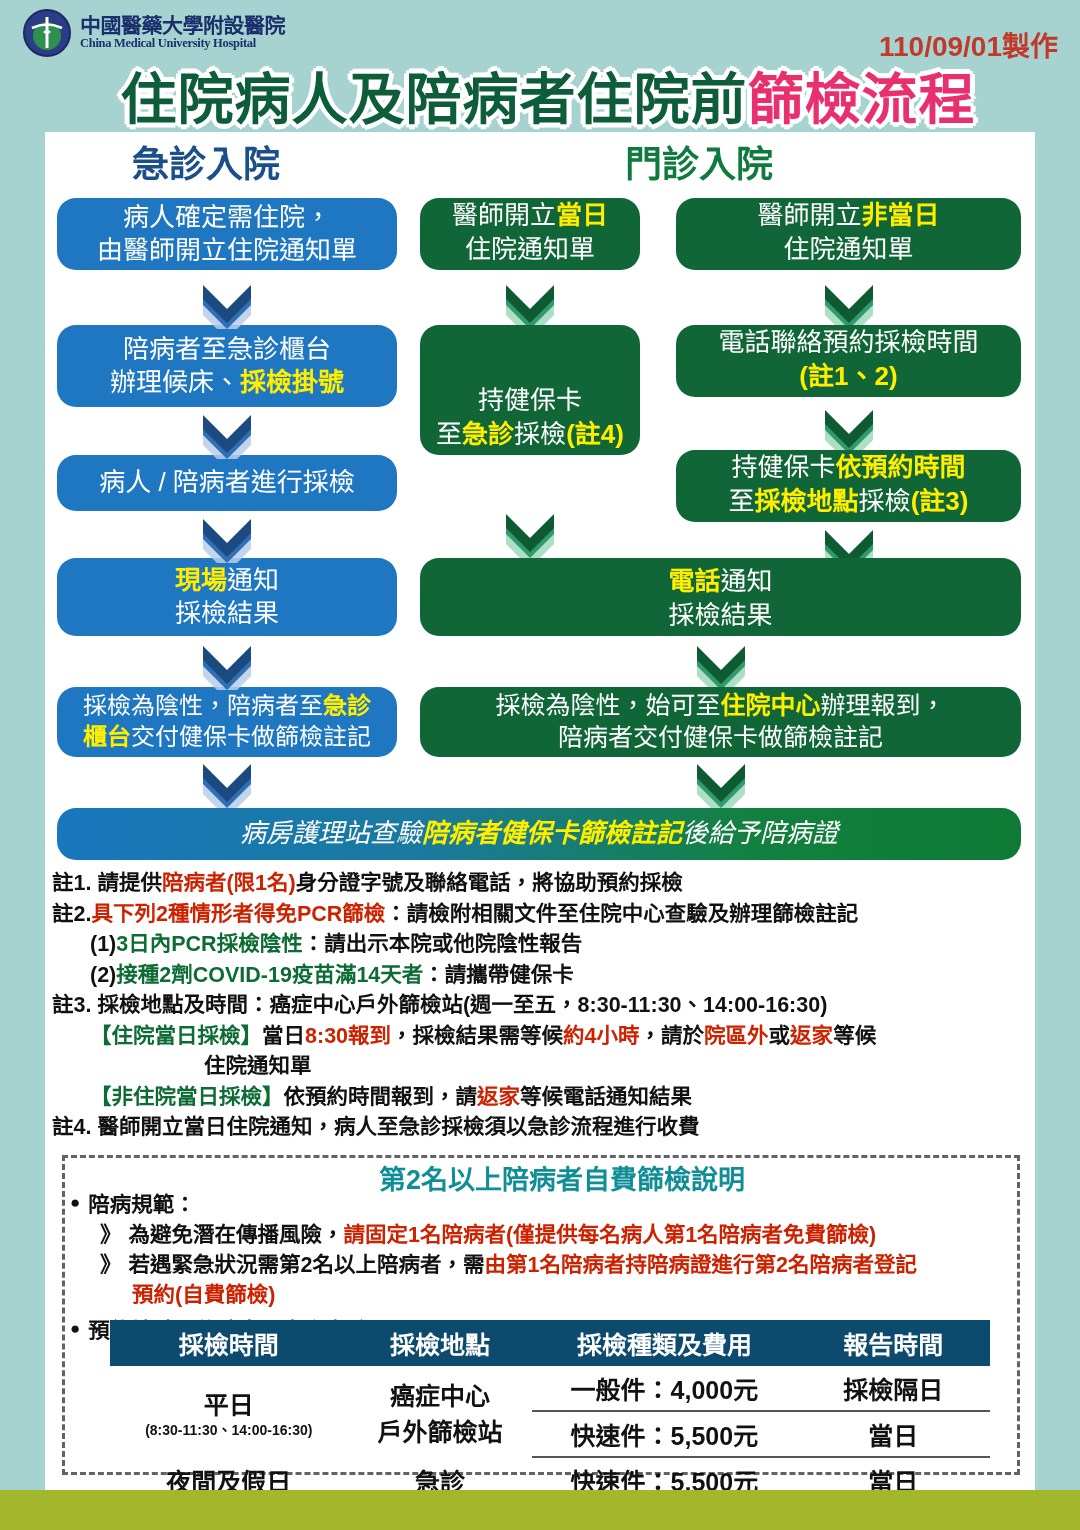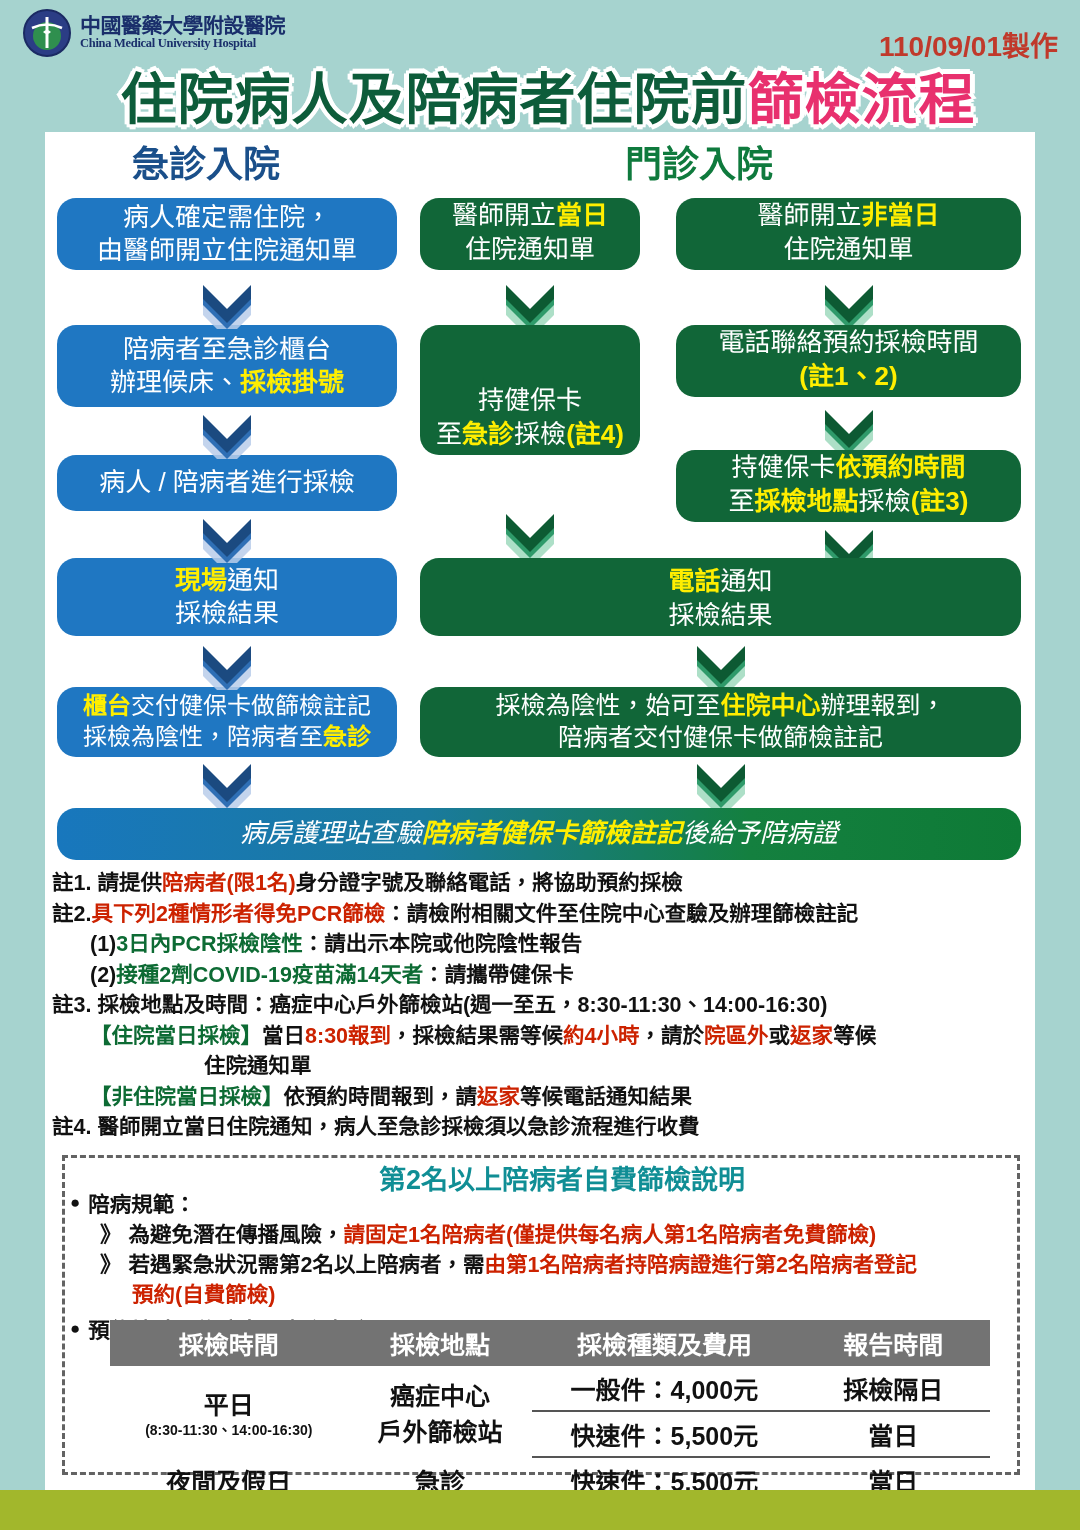--- a/index.html
+++ b/index.html
@@ -105,21 +105,21 @@
   .rules { position: absolute; left: 70px; top: 1190px; width: 960px; font-size: 21.5px; font-weight: bold; color: #111; line-height: 1.4; }
   .rules .bullet { display: flex; gap: 8px; }
   .rules .dot { font-size: 17px; line-height: 1.55; }
   .rules .sub { padding-left: 30px; display: flex; gap: 7px; }
   .rules .chev { color: #111; font-weight: bold; }
   .rules .cont { padding-left: 62px; }
 
   
   .tbl { position: absolute; left: 110px; top: 1320px; width: 880px; border-collapse: collapse; }
   .tbl th {
-    background: #737373; color: #fff; font-size: 25px; font-weight: bold;
+    background: #0c4a6e; color: #fff; font-size: 25px; font-weight: bold;
     padding: 5px 0; text-align: center;
   }
   .tbl td { text-align: center; font-size: 25px; color: #111; font-weight: bold; padding: 4px 0; }
   .tbl .small { font-size: 14px; font-weight: bold; display:block; margin-top:-2px; }
   .rowline td { border-bottom: 2px solid #555; }
   .tbl .c3, .tbl .c4 { border-bottom: 2px solid #555; }
 </style>
 </head>
 <body>
 
@@ -172,22 +172,22 @@
         </div>
       </div>
       <div class="fbox blue" style="left: 57px; top: 558px; width: 340px; height: 78px; font-size: 26px;">
         <div>
           <div><span class="y">現場</span><span>通知</span></div>
           <div><span>採檢結果</span></div>
         </div>
       </div>
       <div class="fbox blue" style="left: 57px; top: 687px; width: 340px; height: 70px; font-size: 24px;">
         <div>
+          <div><span>採檢為陰性，陪病者至</span><span class="y">急診</span></div>
           <div><span class="y">櫃台</span><span>交付健保卡做篩檢註記</span></div>
-          <div><span>採檢為陰性，陪病者至</span><span class="y">急診</span></div>
         </div>
       </div>
       <div class="arrow" style="left: 199px; top: 283px;"><svg viewBox="0 0 56 46" width="56" height="46">
           <polygon points="4,16 28,40 52,16 52,32 28,56 4,32" fill="#b9cdea" opacity="0.85"></polygon>
           <polygon points="4,8 28,32 52,8 52,22 28,46 4,22" fill="#2f6fb5"></polygon>
           <polygon points="4,2 28,26 52,2 52,16 28,40 4,16" fill="#1b4a80"></polygon>
         </svg></div>
       <div class="arrow" style="left: 199px; top: 413px;"><svg viewBox="0 0 56 46" width="56" height="46">
           <polygon points="4,16 28,40 52,16 52,32 28,56 4,32" fill="#b9cdea" opacity="0.85"></polygon>
           <polygon points="4,8 28,32 52,8 52,22 28,46 4,22" fill="#2f6fb5"></polygon>

